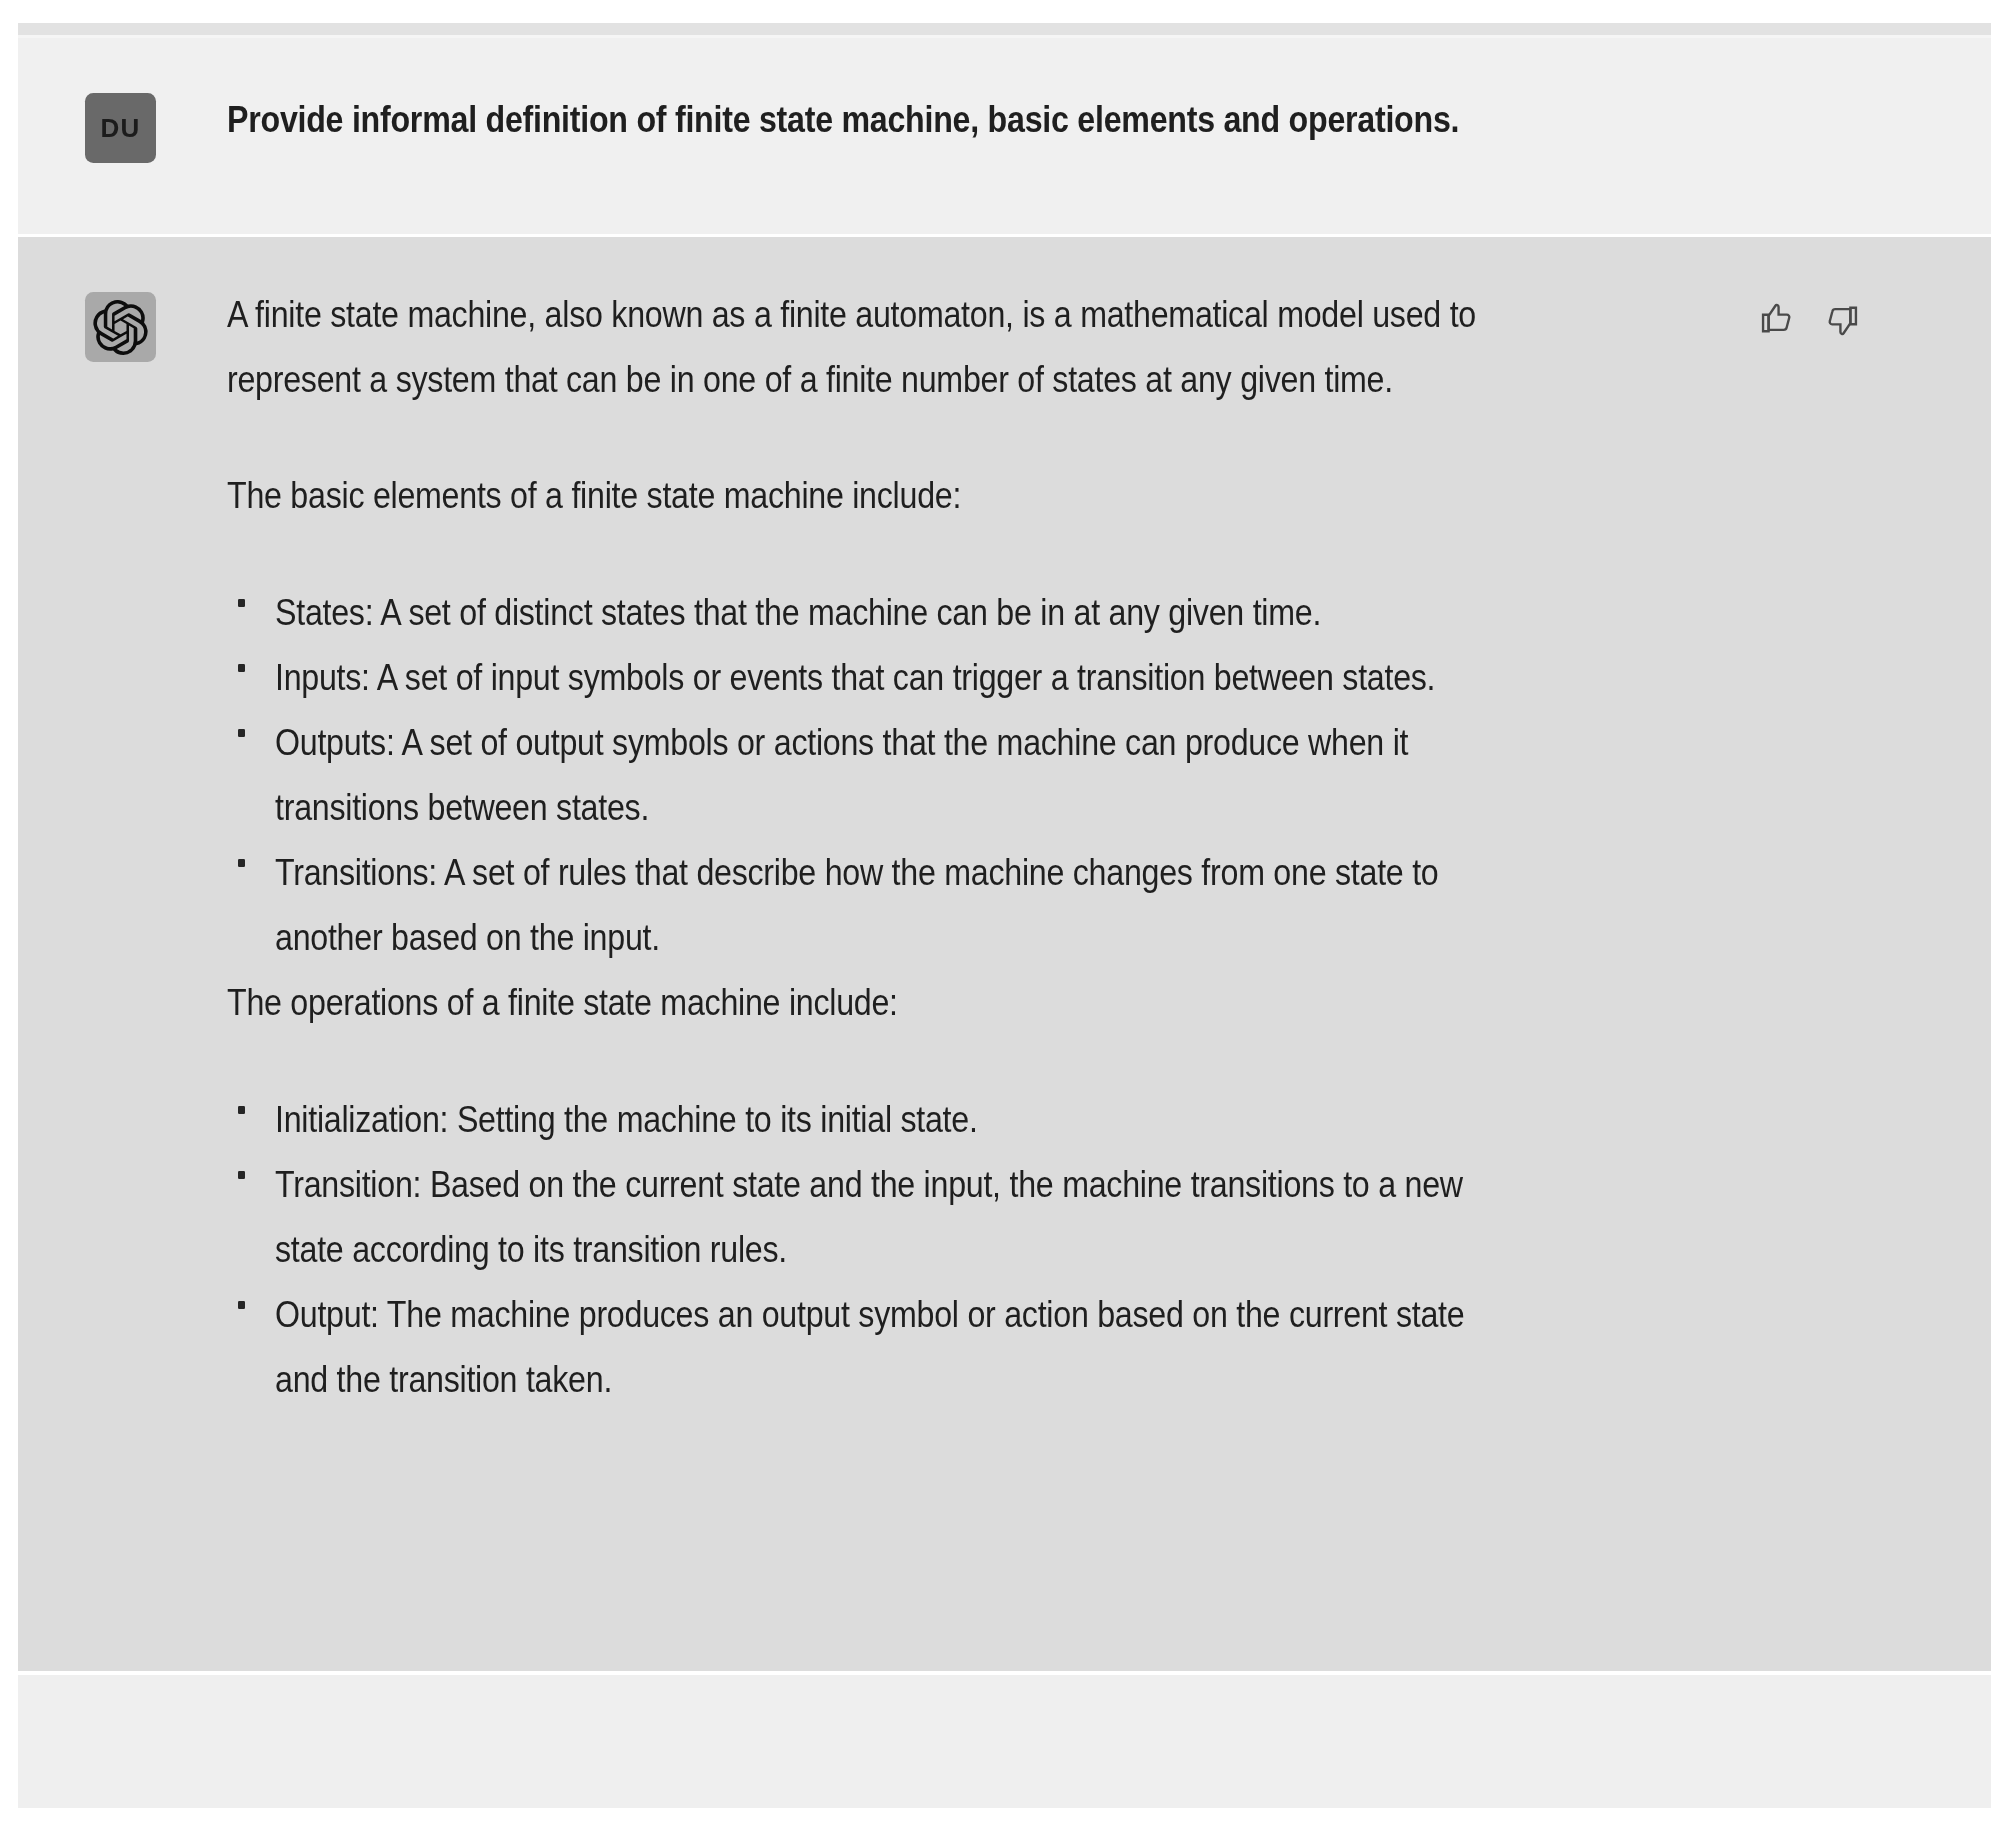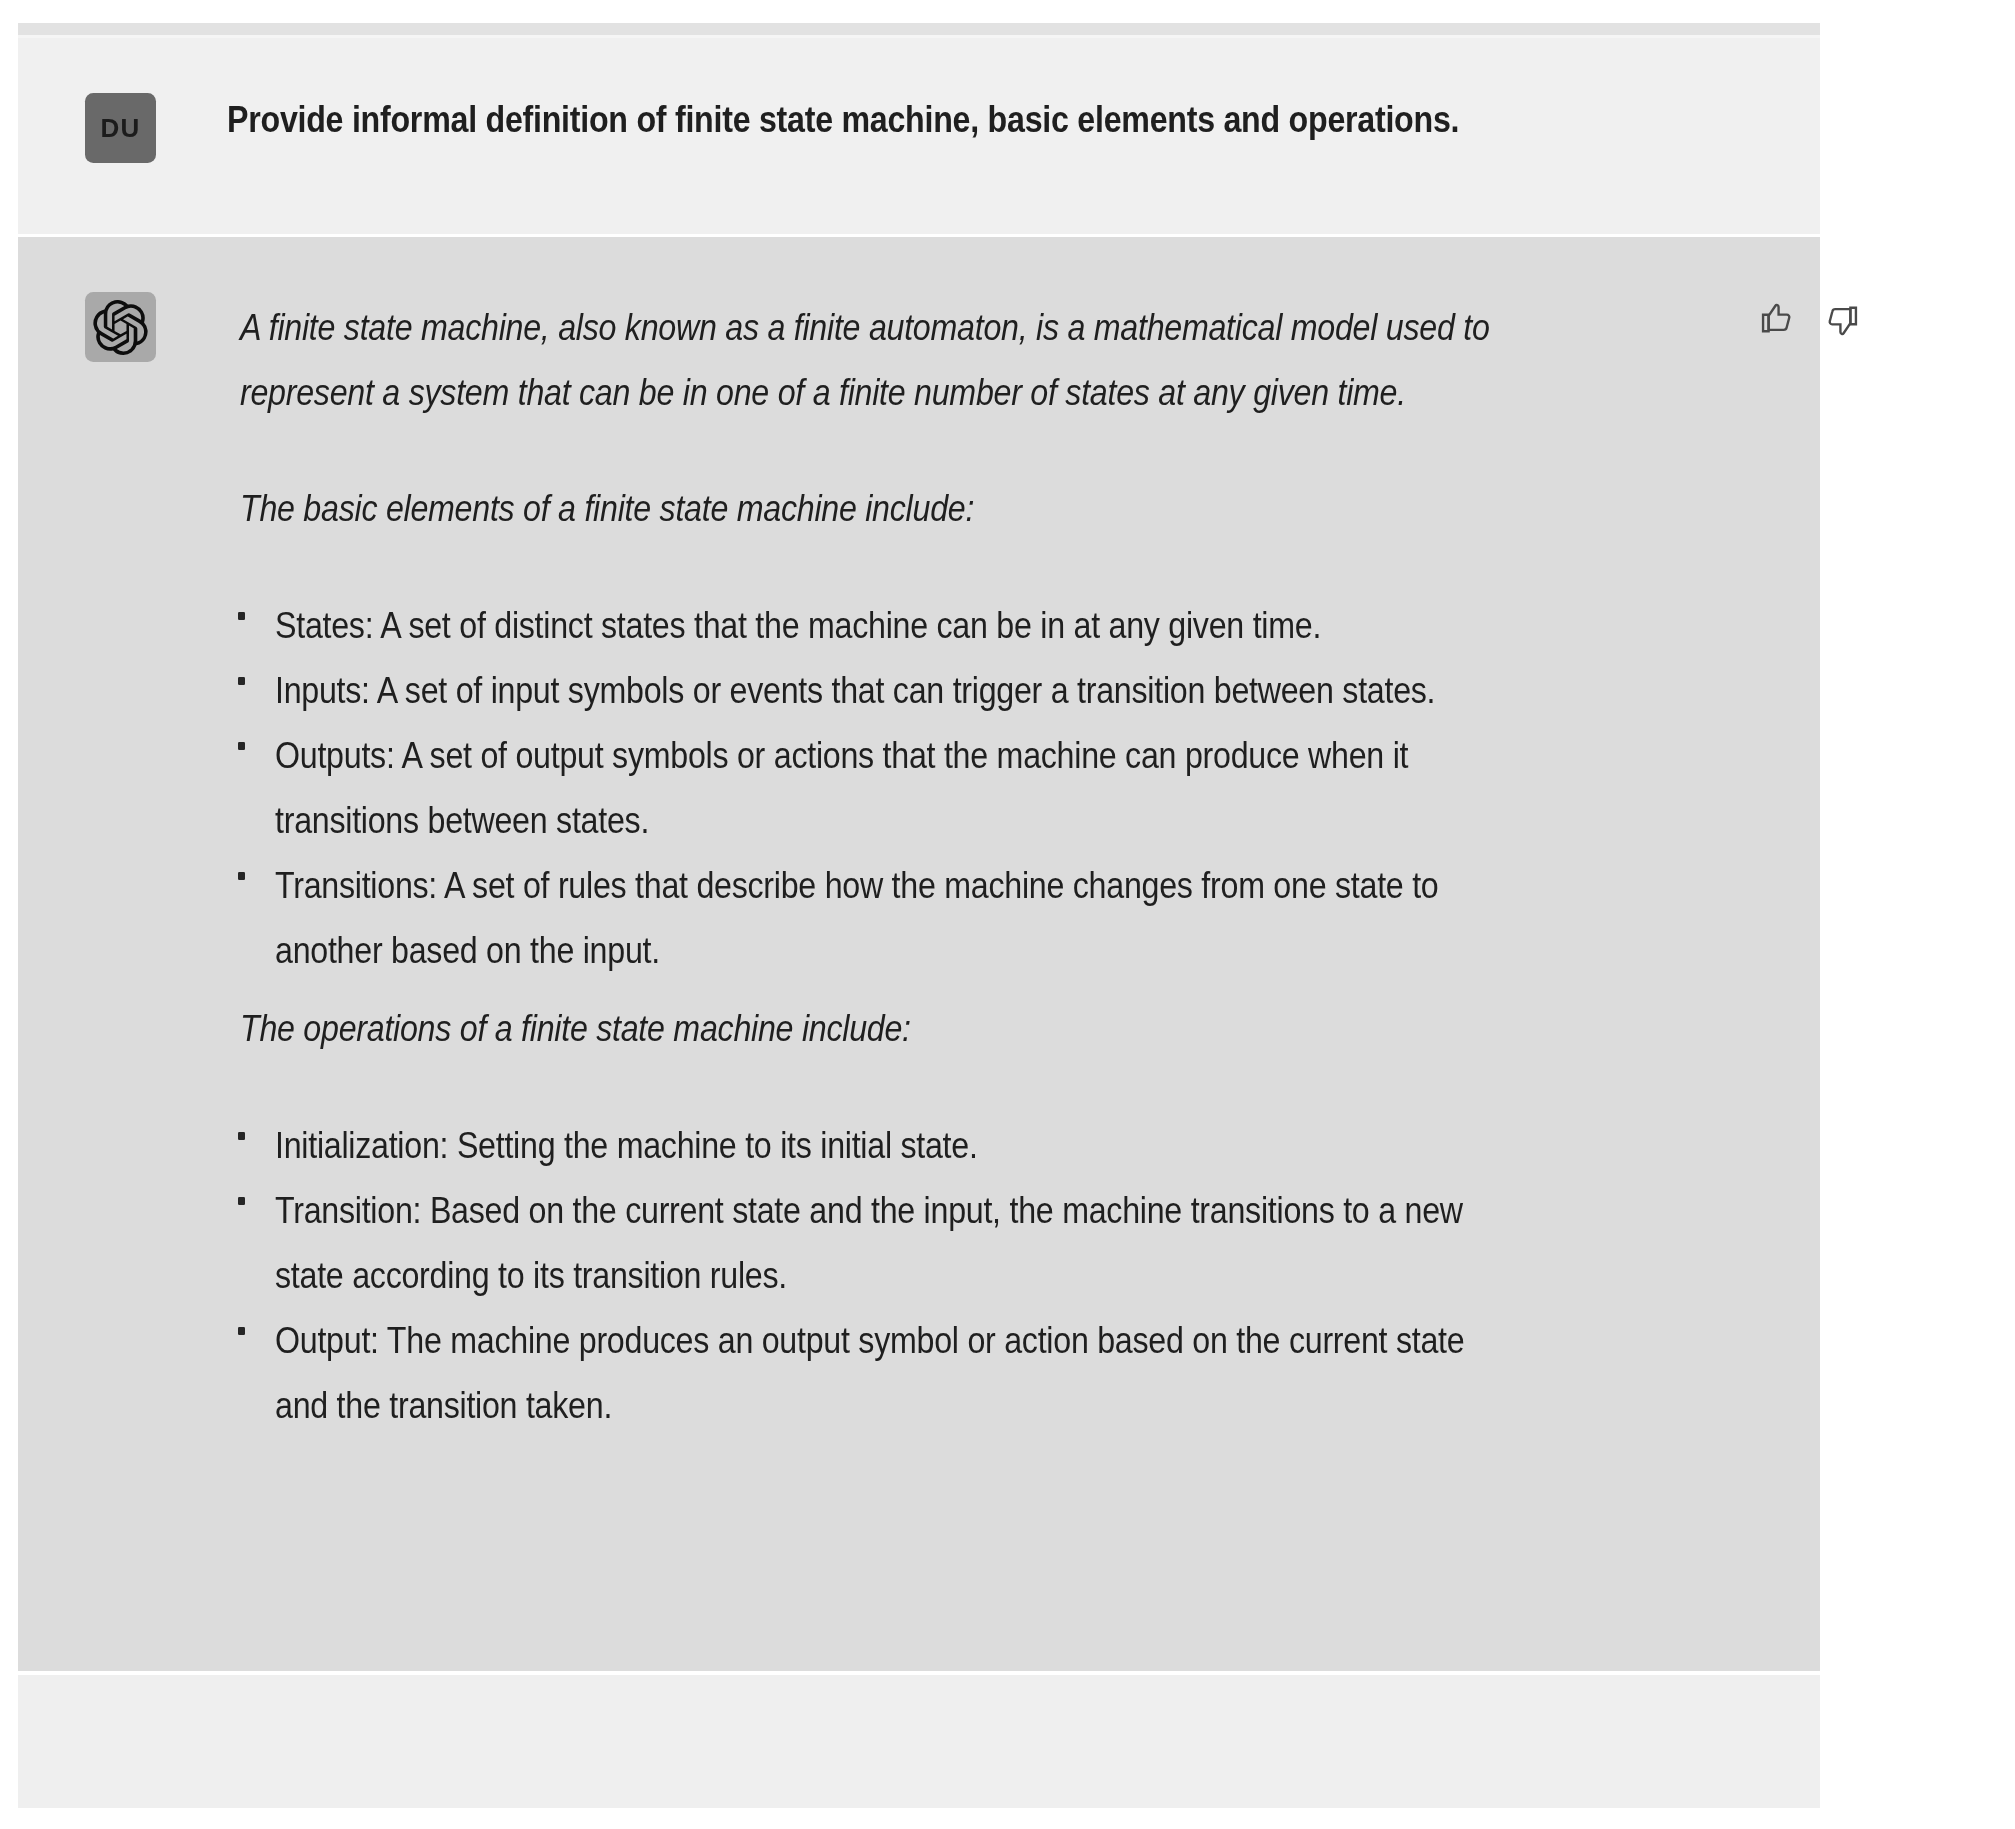--- a/index.html
+++ b/index.html
@@ -6,21 +6,21 @@
     --c-page:#ffffff; --c-prev:#e2e2e2; --c-faint:#f5f5f5; --c-user:#f0f0f0;
     --c-assist:#dcdcdc; --c-bottom:#efefef; --c-du:#696969; --c-ai:#a9a9a9;
     --c-text:#1f1f1f; --c-icon:#4a4a4a;
   }
   html,body{margin:0;padding:0;}
   body{
     width:2015px;height:1830px;background:var(--c-page);
     font-family:"Liberation Sans", sans-serif;color:var(--c-text);
     position:relative;overflow:hidden;
   }
-  .thread{position:absolute;left:18px;top:22.6px;width:1802px;}
+  .thread{position:absolute;left:18px;top:22.6px;width:1973px;}
   .prev-edge{height:12px;background:var(--c-prev);}
   .faint-line{height:3px;background:var(--c-faint);}
   .band{position:relative;}
   .band.user{height:196px;background:var(--c-user);}
   .band-gap{height:3.6px;background:var(--c-page);}
   .band.assistant{height:1434px;background:var(--c-assist);}
   .band.bottom{height:133px;background:var(--c-bottom);}
 
   .avatar{
     position:absolute;left:67px;width:71px;height:70px;border-radius:8.3px;
@@ -32,21 +32,21 @@
   }
   .avatar.ai{top:55px;background:var(--c-ai);}
   .avatar.ai svg{width:55px;height:55px;display:block;}
 
   .msg-text{position:absolute;left:209px;font-size:37px;line-height:65px;letter-spacing:-0.3px;}
   .band.user .msg-text{top:49px;font-weight:600;}
   .band.assistant .msg-text{top:45px;font-weight:400;width:1688px;}
 
   .ln{white-space:nowrap;line-height:65px;transform:scaleX(0.87);transform-origin:0 50%;}
 
-  .block{margin:13px;padding:0;font-style:italic;}
+  .block{margin:0;padding:0;}
   .block + .block{margin-top:51px;}
   .blist{list-style:none;margin:52px 0 0 0;padding:0 0 0 48px;}
   .blist li{position:relative;}
   .blist li::before{
     content:"";position:absolute;left:-37px;top:19px;width:7.1px;height:7.7px;
     background:#262626;border-radius:1.2px;
   }
 
   .feedback{
     position:absolute;left:1740px;top:61px;display:flex;gap:27px;align-items:flex-start;

